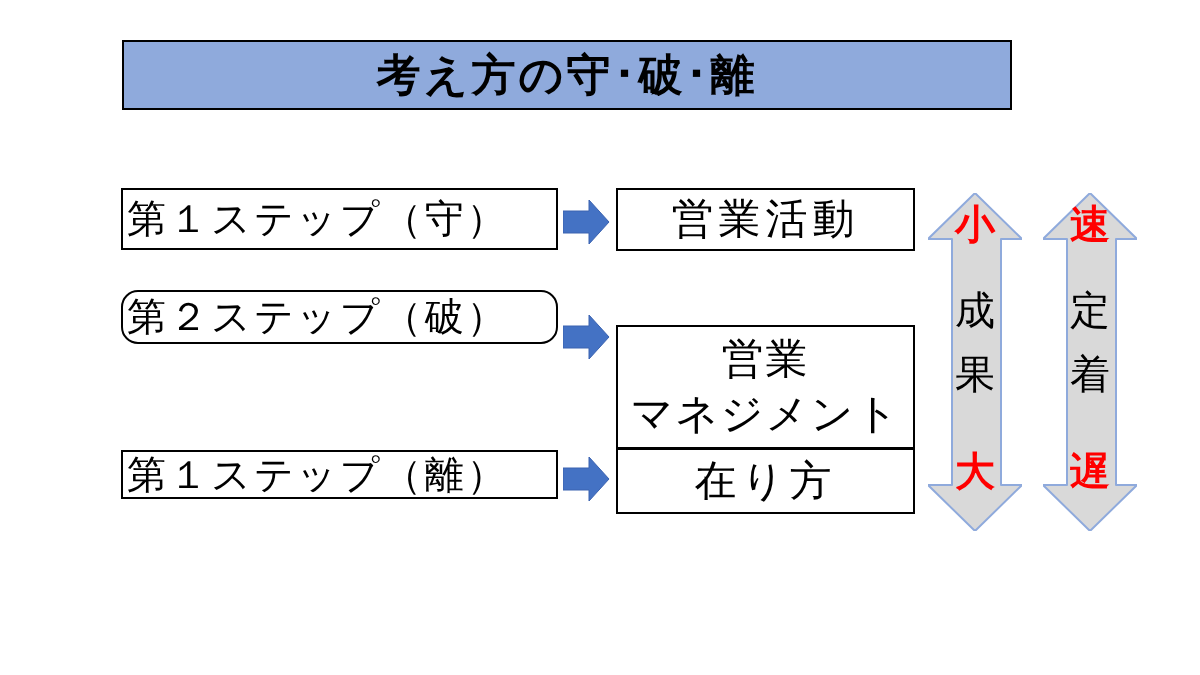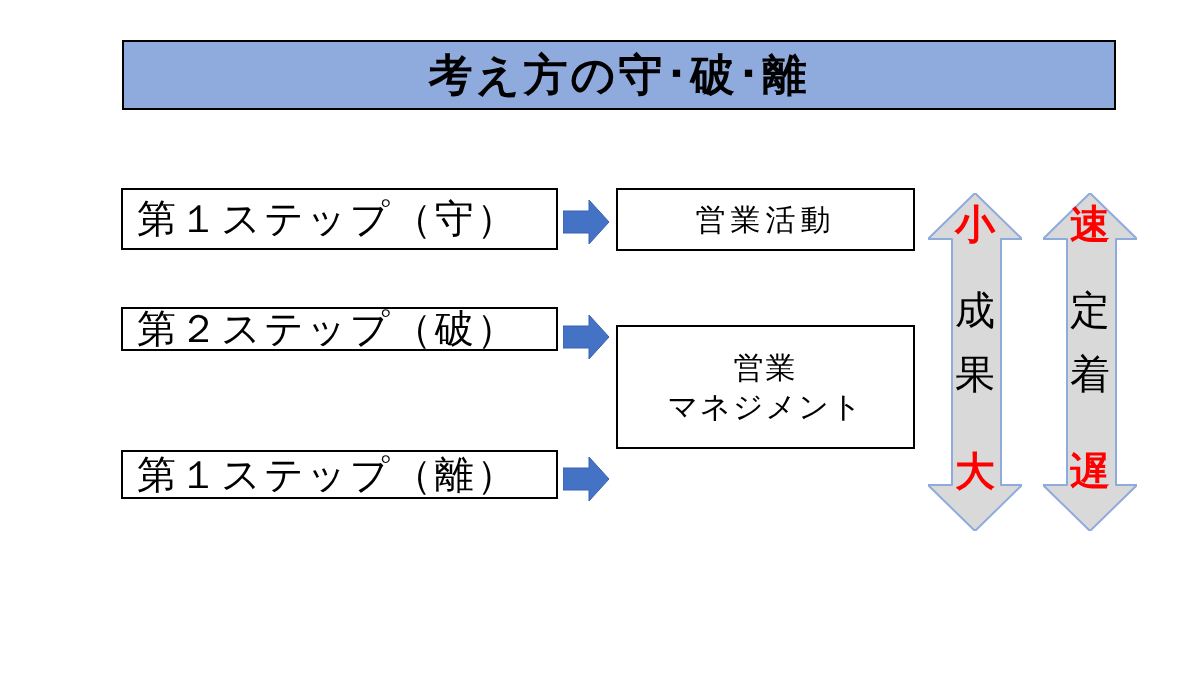--- a/index.html
+++ b/index.html
@@ -10,21 +10,21 @@
     background: #ffffff;
     overflow: hidden;
     font-family: "Liberation Sans", "DejaVu Sans", sans-serif;
     color: #000000;
   }
 
   
   .title-bar {
     position: absolute;
     left: 122px; top: 40px;
-    width: 994px; height: 70px;
+    width: 890px; height: 70px;
     background: #8FAADC;
     border: 2.5px solid #000000;
     box-sizing: border-box;
     display: flex;
     align-items: center;
     justify-content: center;
     font-size: 44px;
     font-weight: bold;
     letter-spacing: 3px;
   }
@@ -32,42 +32,42 @@
   
   .step-box {
     position: absolute;
     left: 121px;
     width: 437px;
     background: #ffffff;
     border: 2.5px solid #000000;
     box-sizing: border-box;
     display: flex;
     align-items: center;
-    padding-left: 14px;
+    padding-left: 4px;
     font-size: 39px;
     letter-spacing: 3px;
     white-space: nowrap;
   }
   .step-1 { top: 188px; height: 62px; }
-  .step-2 { top: 307px; height: 44px; }
+  .step-2 { top: 290px; height: 54px; border-radius: 17px; }
   .step-3 { top: 450px; height: 49px; }
 
   
   .outcome-box {
     position: absolute;
     left: 616px;
     width: 299px;
     background: #ffffff;
     border: 2.5px solid #000000;
     box-sizing: border-box;
     display: flex;
     align-items: center;
     justify-content: center;
     text-align: center;
-    font-size: 30px;
+    font-size: 42px;
     letter-spacing: 5px;
     line-height: 1.3;
     white-space: pre-line;
   }
   .outcome-1 { top: 188px; height: 63px; }
   .outcome-2 { top: 277px; height: 124px; letter-spacing: 2px; margin-top: 48px; }
   .outcome-3 { top: 448px; height: 66px; }
 
   
   .flow-arrow {
@@ -136,20 +136,23 @@
   </div>
 
   <div class="step-box step-3">
     <span>第１ステップ（離）</span>
   </div>
   <div class="flow-arrow flow-3">
     <svg width="47" height="46" viewBox="0 0 47 46">
       <polygon points="0,12 26,12 26,1 46,23 26,45 26,34 0,34" fill="#4472C4" stroke="#3A62B0" stroke-width="1"></polygon>
     </svg>
   </div>
+  <div class="outcome-box outcome-3">
+    <span>在り方</span>
+  </div>
 
   <div class="gauge gauge-1">
     <svg width="94" height="338" viewBox="0 0 94 338">
       <polygon points="47,0 94,46 73,46 73,292 94,292 47,338 0,292 24,292 24,46 0,46" fill="#D9D9D9" stroke="#8FAADC" stroke-width="2" stroke-linejoin="round"></polygon>
     </svg>
     <div class="gauge-char gc-top hot">小</div>
     <div class="gauge-char gc-mid1">成</div>
     <div class="gauge-char gc-mid2">果</div>
     <div class="gauge-char gc-bottom hot">大</div>
   </div>

